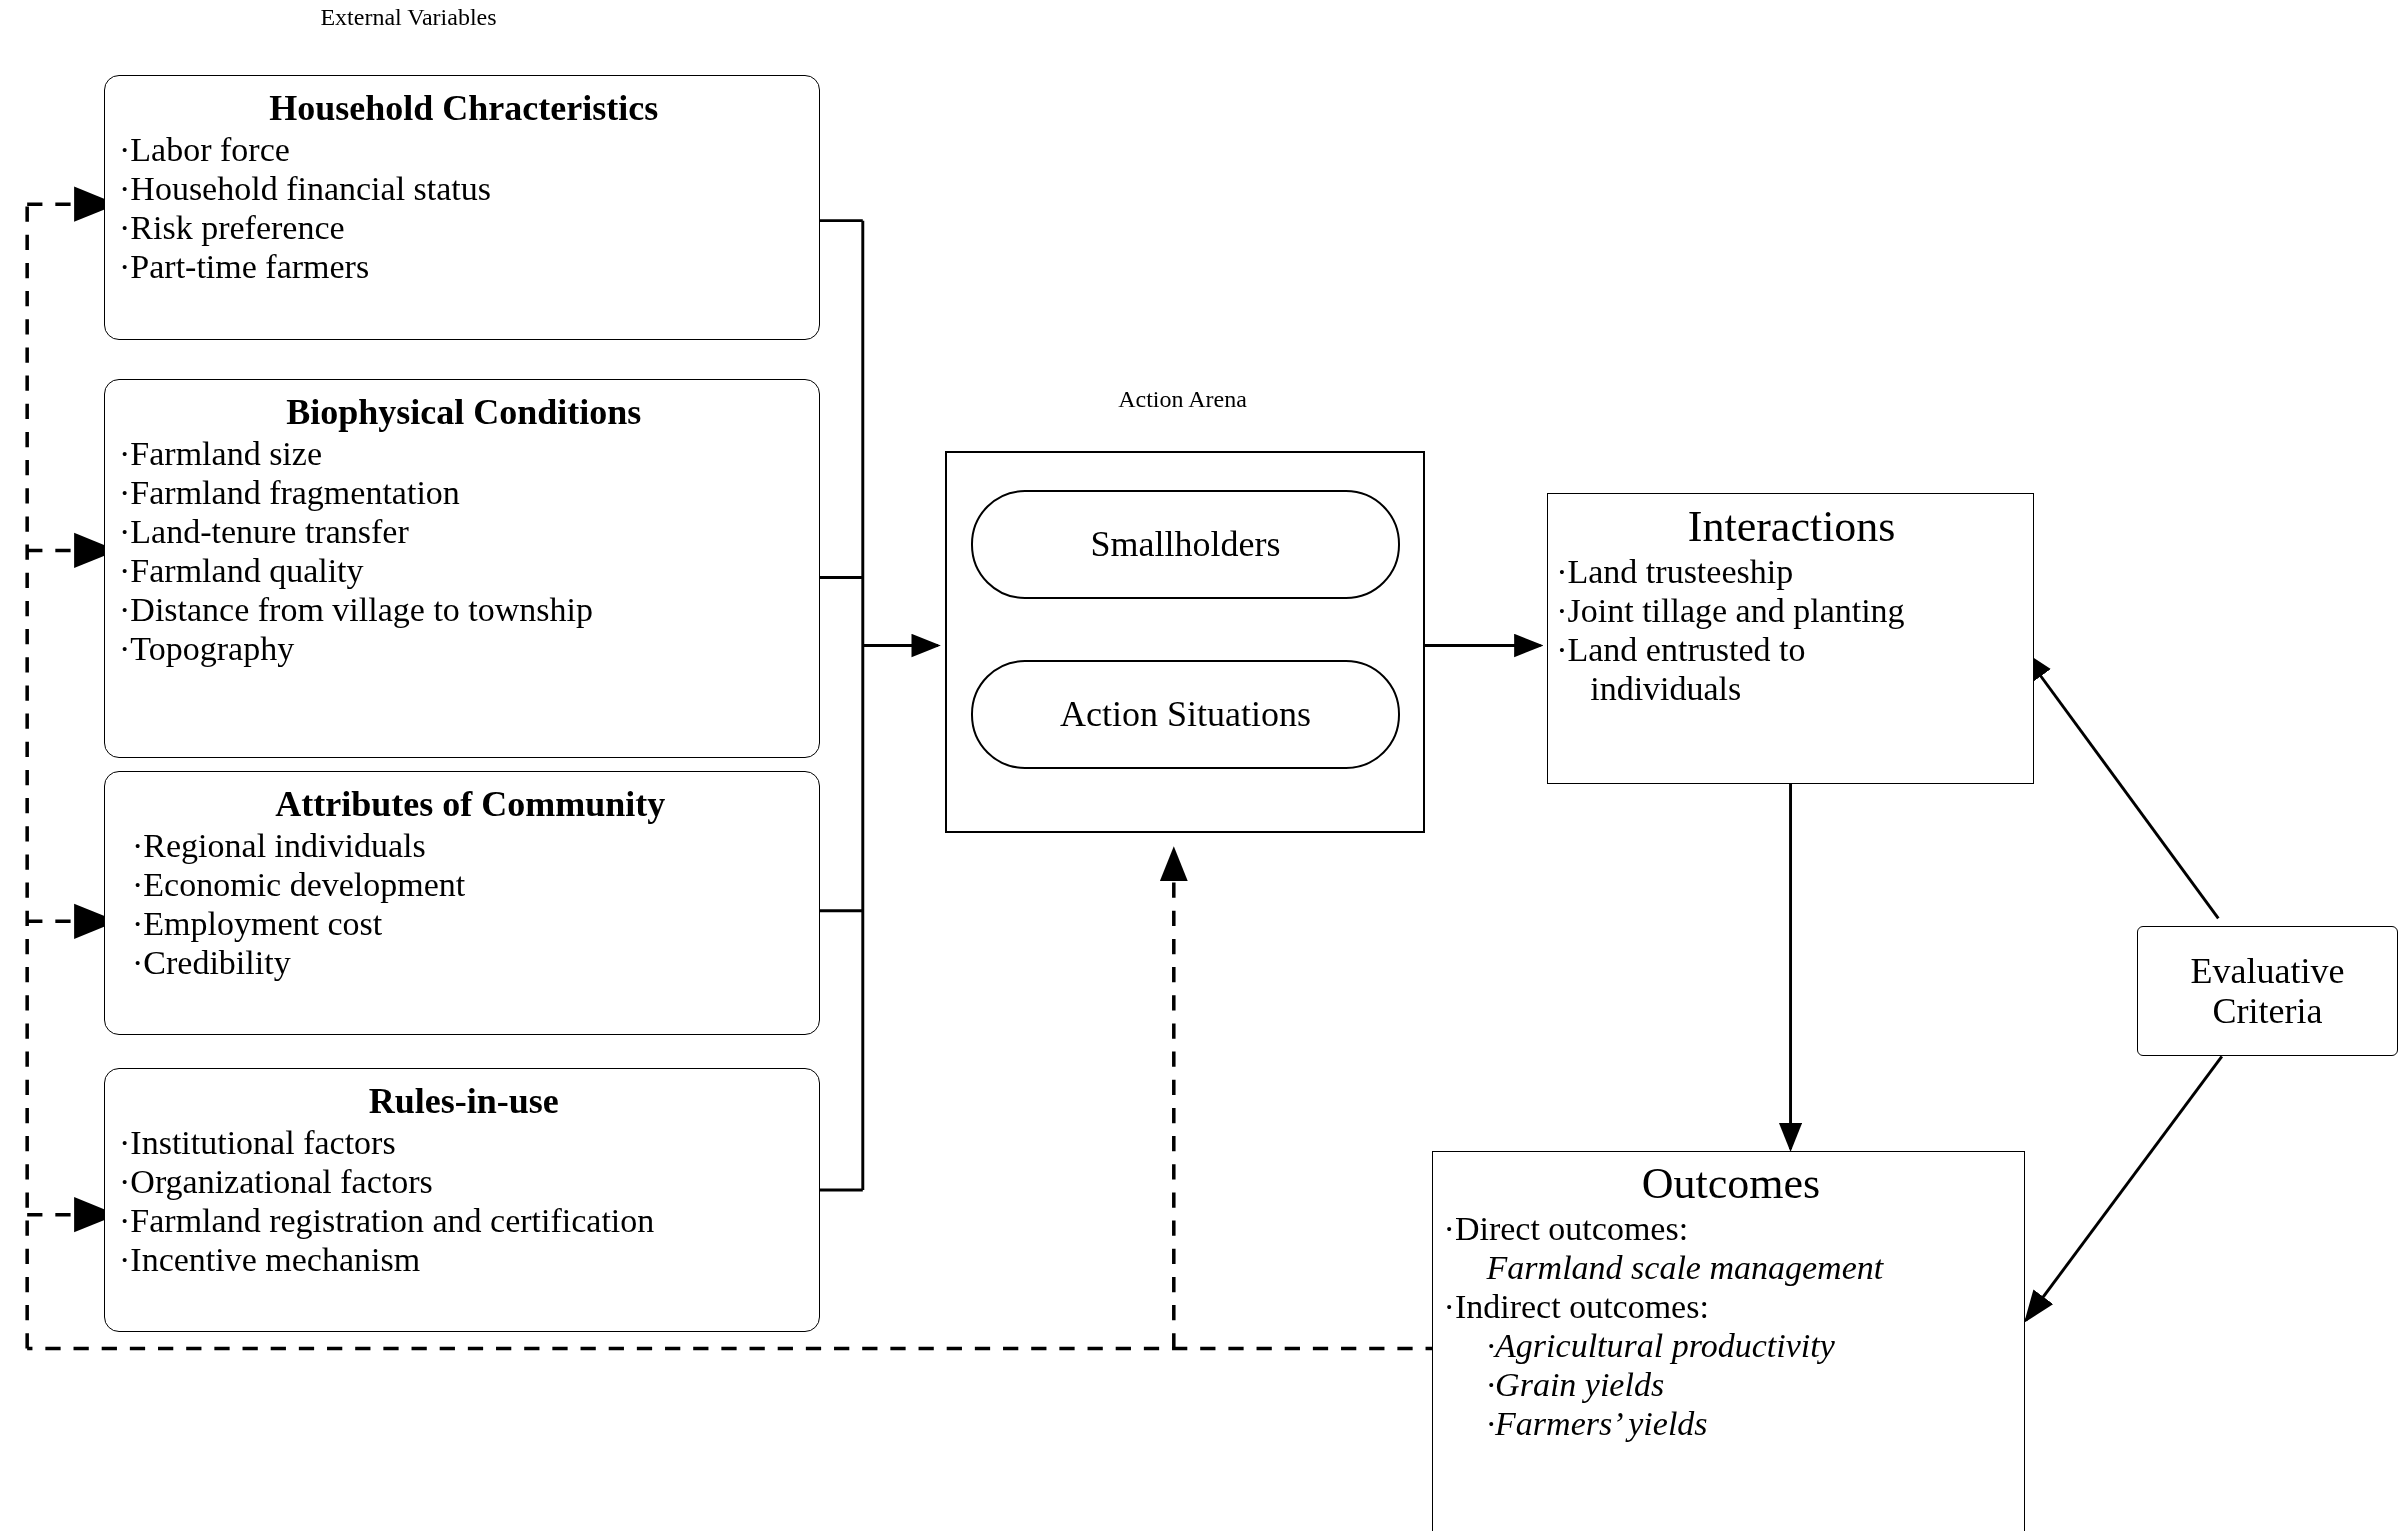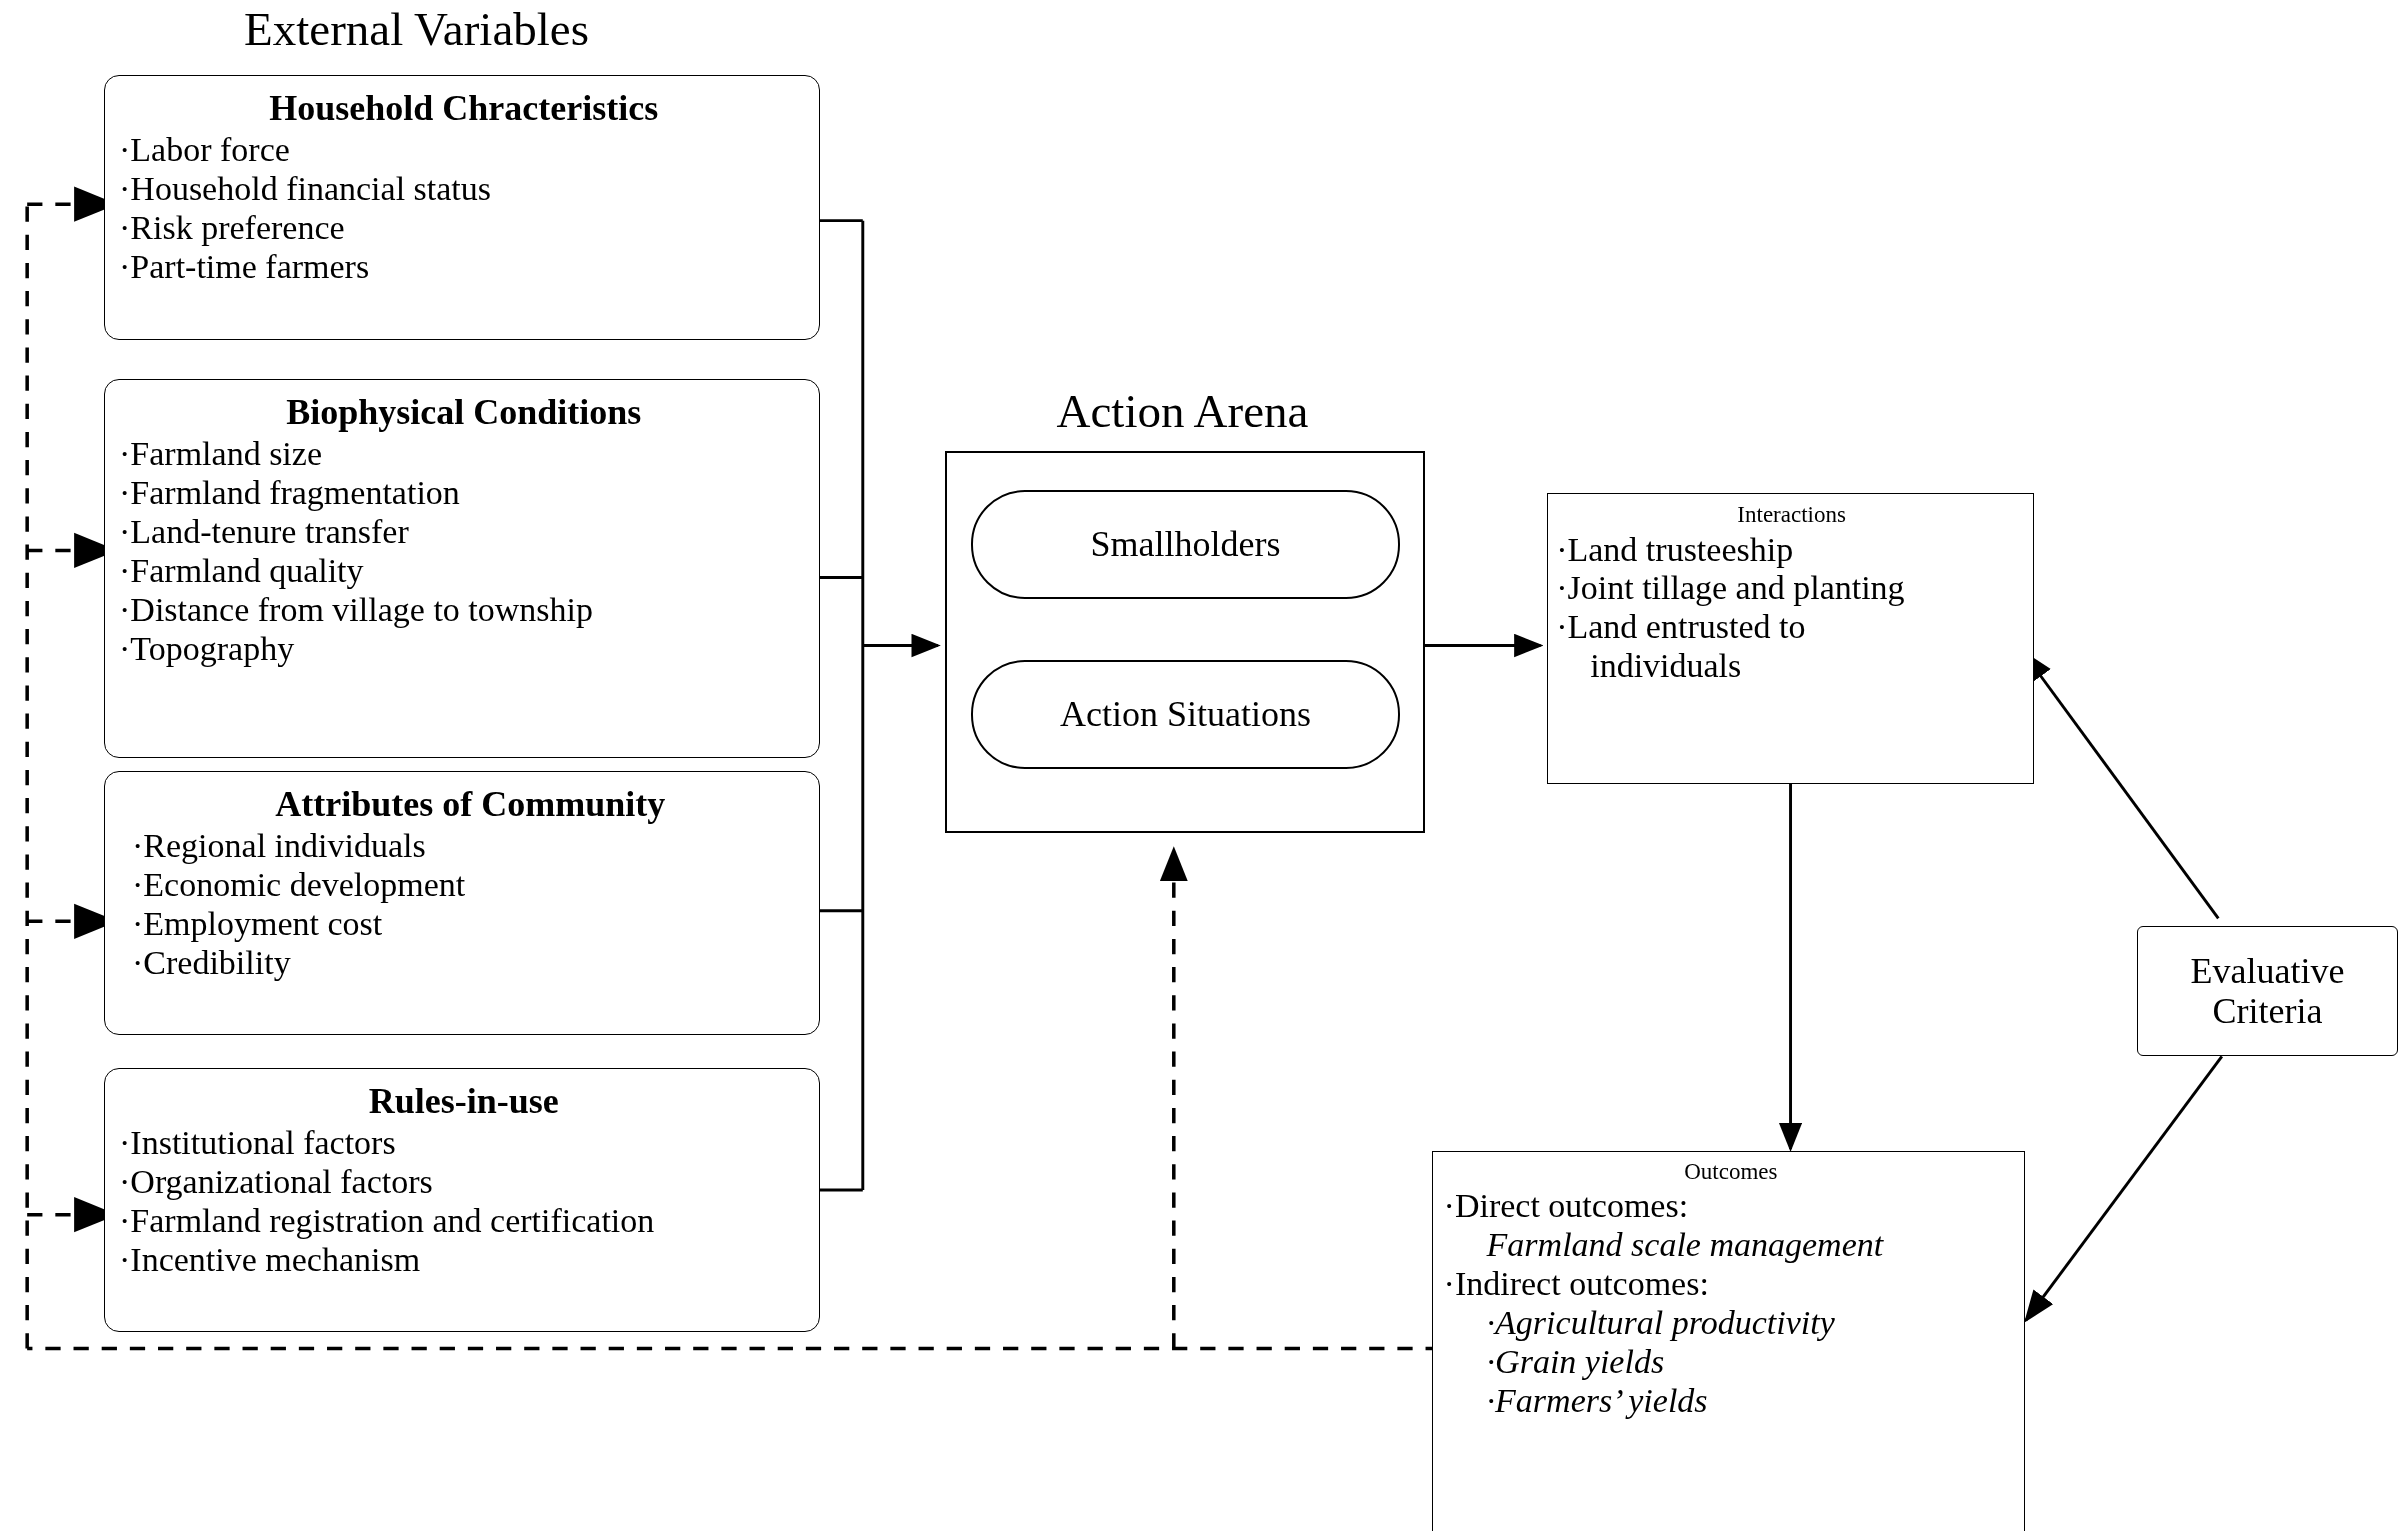--- a/index.html
+++ b/index.html
@@ -34,38 +34,38 @@
   .rounded {
     border: 1.8px solid #000000;
     border-radius: 15px;
   }
   .rect {
     border: 1.8px solid #000000;
     border-radius: 0;
   }
   .group-title {
     position: absolute;
-    font-size: 47px;
+    font-size: 24px;
     line-height: 1.05;
     text-align: center;
     white-space: nowrap;
     z-index: 3;
     background: transparent;
   }
   .box-title {
     font-weight: bold;
     font-size: 36px;
     text-align: center;
     line-height: 1.08;
     margin: 0 0 3.5px 0;
     padding: 0;
   }
   .box-title-plain {
     font-weight: normal;
-    font-size: 23px;
+    font-size: 44px;
     text-align: center;
     line-height: 1.08;
     margin: 0 0 2.3px 0;
     padding: 0;
   }
   ul.bullets {
     list-style: none;
     margin: 0;
     padding: 0;
   }

